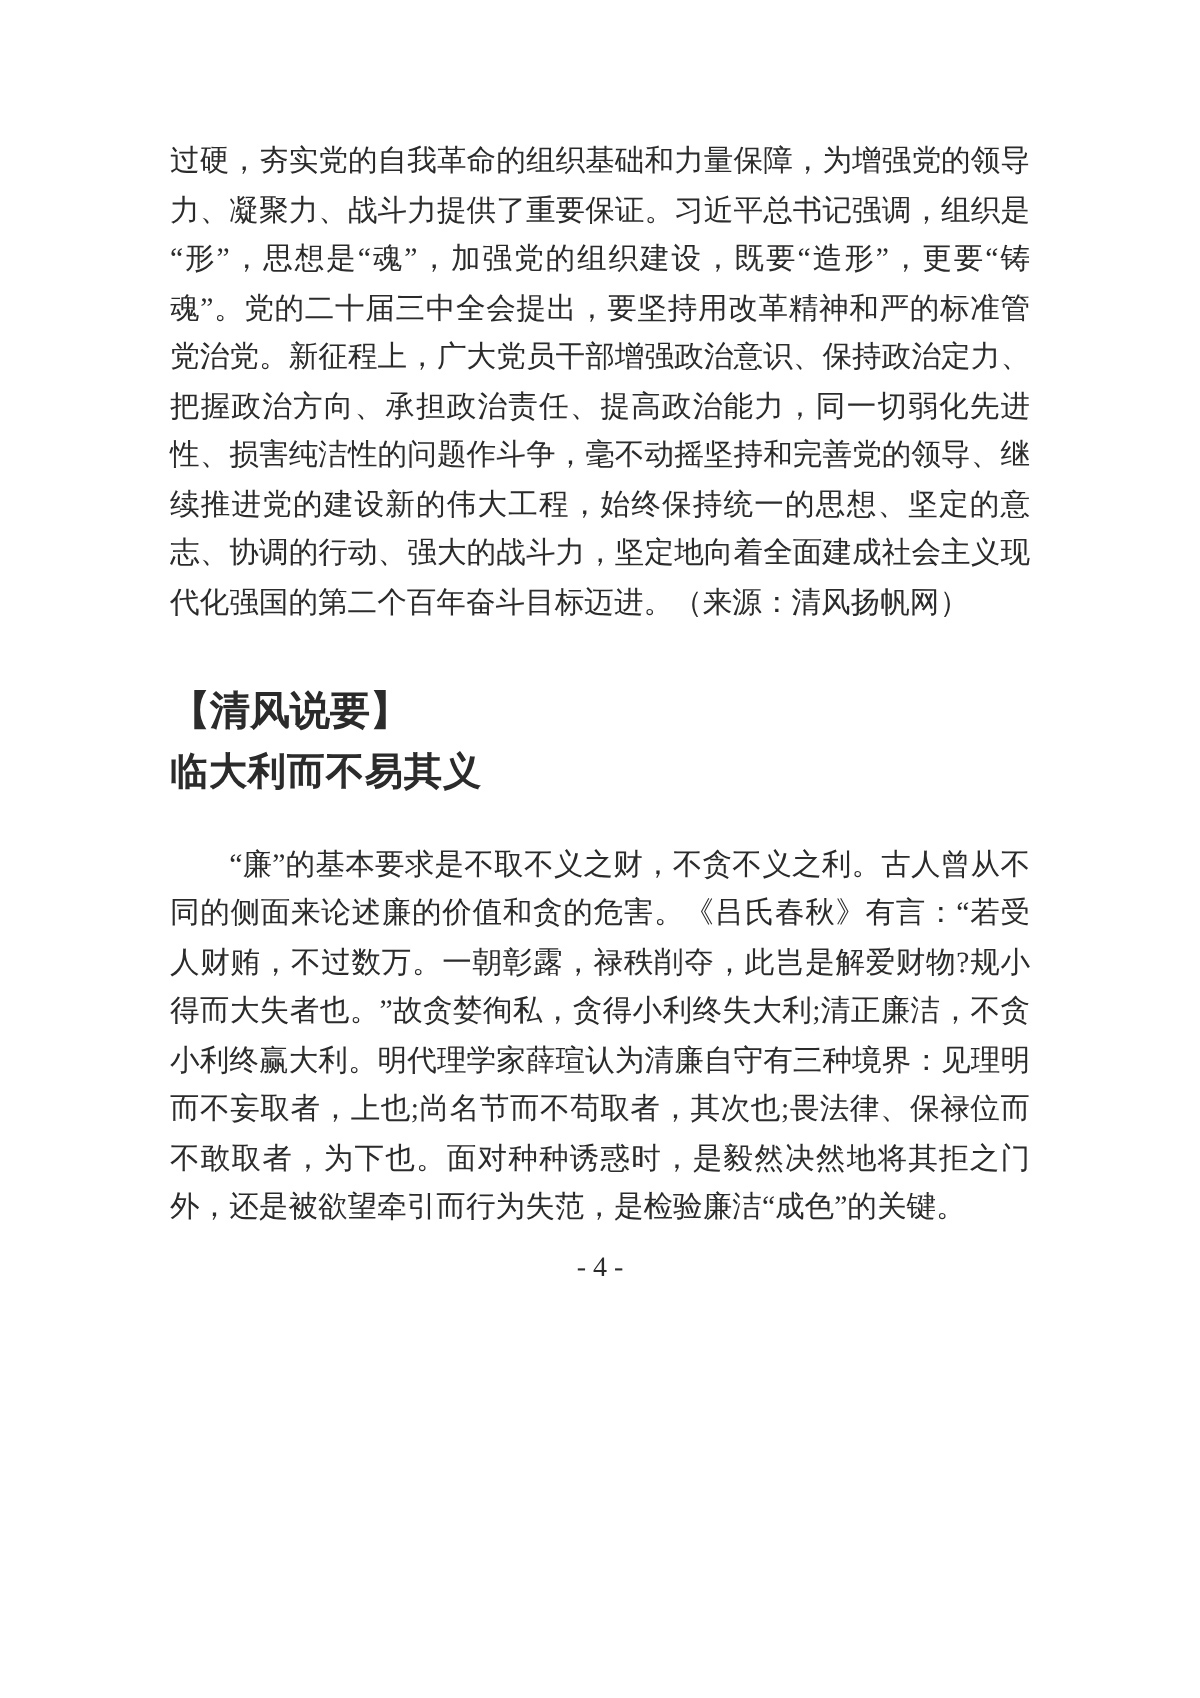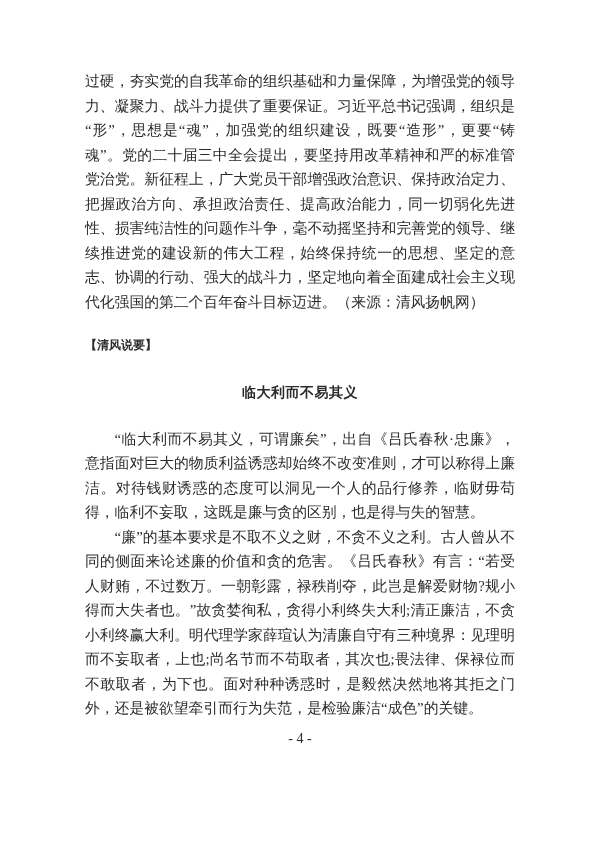--- a/index.html
+++ b/index.html
@@ -27,33 +27,33 @@
     letter-spacing: 0;
     word-break: normal;
   }
   .no-indent {
     text-indent: 0;
   }
   .indent {
     text-indent: 2em;
   }
   .section-label {
-    margin-top: 19px;
-    font-size: 12px;
+    margin-top: 30px;
+    font-size: 20px;
     line-height: 24.5px;
     font-weight: bold;
     text-align: left;
     font-family: Liberation Serif, serif;
   }
   .article-title {
-    margin: 21px 0 0 0;
-    font-size: 14px;
+    margin: 4px 0 0 0;
+    font-size: 19px;
     line-height: 28px;
     font-weight: bold;
-    text-align: center;
+    text-align: left;
     letter-spacing: 0.5px;
   }
   .article-body {
     margin-top: 20px;
   }
   .page-number {
     margin-top: 8px;
     font-size: 14px;
     line-height: 20px;
     text-align: center;
@@ -65,19 +65,18 @@
 
 <div class="page">
 
   <p class="body-text no-indent">过硬，夯实党的自我革命的组织基础和力量保障，为增强党的领导力、凝聚力、战斗力提供了重要保证。习近平总书记强调，组织是“形”，思想是“魂”，加强党的组织建设，既要“造形”，更要“铸魂”。党的二十届三中全会提出，要坚持用改革精神和严的标准管党治党。新征程上，广大党员干部增强政治意识、保持政治定力、把握政治方向、承担政治责任、提高政治能力，同一切弱化先进性、损害纯洁性的问题作斗争，毫不动摇坚持和完善党的领导、继续推进党的建设新的伟大工程，始终保持统一的思想、坚定的意志、协调的行动、强大的战斗力，坚定地向着全面建成社会主义现代化强国的第二个百年奋斗目标迈进。（来源：清风扬帆网）</p>
 
   <div class="section-label">【清风说要】</div>
 
   <h1 class="article-title">临大利而不易其义</h1>
 
   <div class="article-body">
-    <p class="body-text indent">“临大利而不易其义，可谓廉矣”，出自《吕氏春秋·忠廉》，意指面对巨大的物质利益诱惑却始终不改变准则，才可以称得上廉洁。对待钱财诱惑的态度可以洞见一个人的品行修养，临财毋苟得，临利不妄取，这既是廉与贪的区别，也是得与失的智慧。</p>
     <p class="body-text indent">“廉”的基本要求是不取不义之财，不贪不义之利。古人曾从不同的侧面来论述廉的价值和贪的危害。《吕氏春秋》有言：“若受人财贿，不过数万。一朝彰露，禄秩削夺，此岂是解爱财物?规小得而大失者也。”故贪婪徇私，贪得小利终失大利;清正廉洁，不贪小利终赢大利。明代理学家薛瑄认为清廉自守有三种境界：见理明而不妄取者，上也;尚名节而不苟取者，其次也;畏法律、保禄位而不敢取者，为下也。面对种种诱惑时，是毅然决然地将其拒之门外，还是被欲望牵引而行为失范，是检验廉洁“成色”的关键。</p>
   </div>
 
   <div class="page-number">- 4 -</div>
 
 </div>
 
 </body></html>

